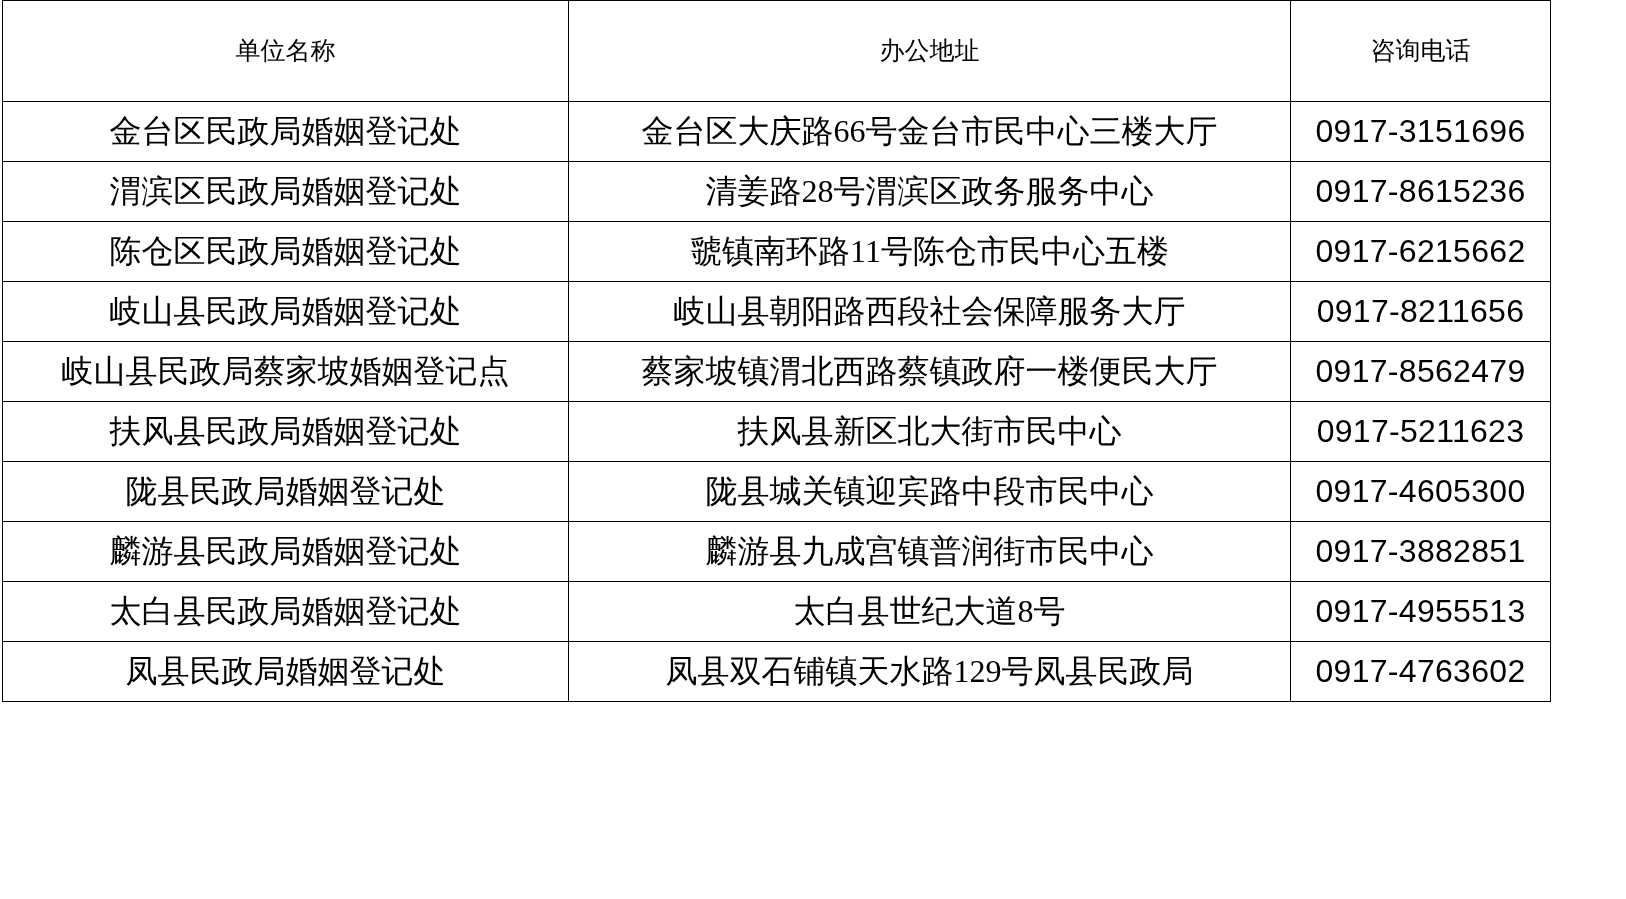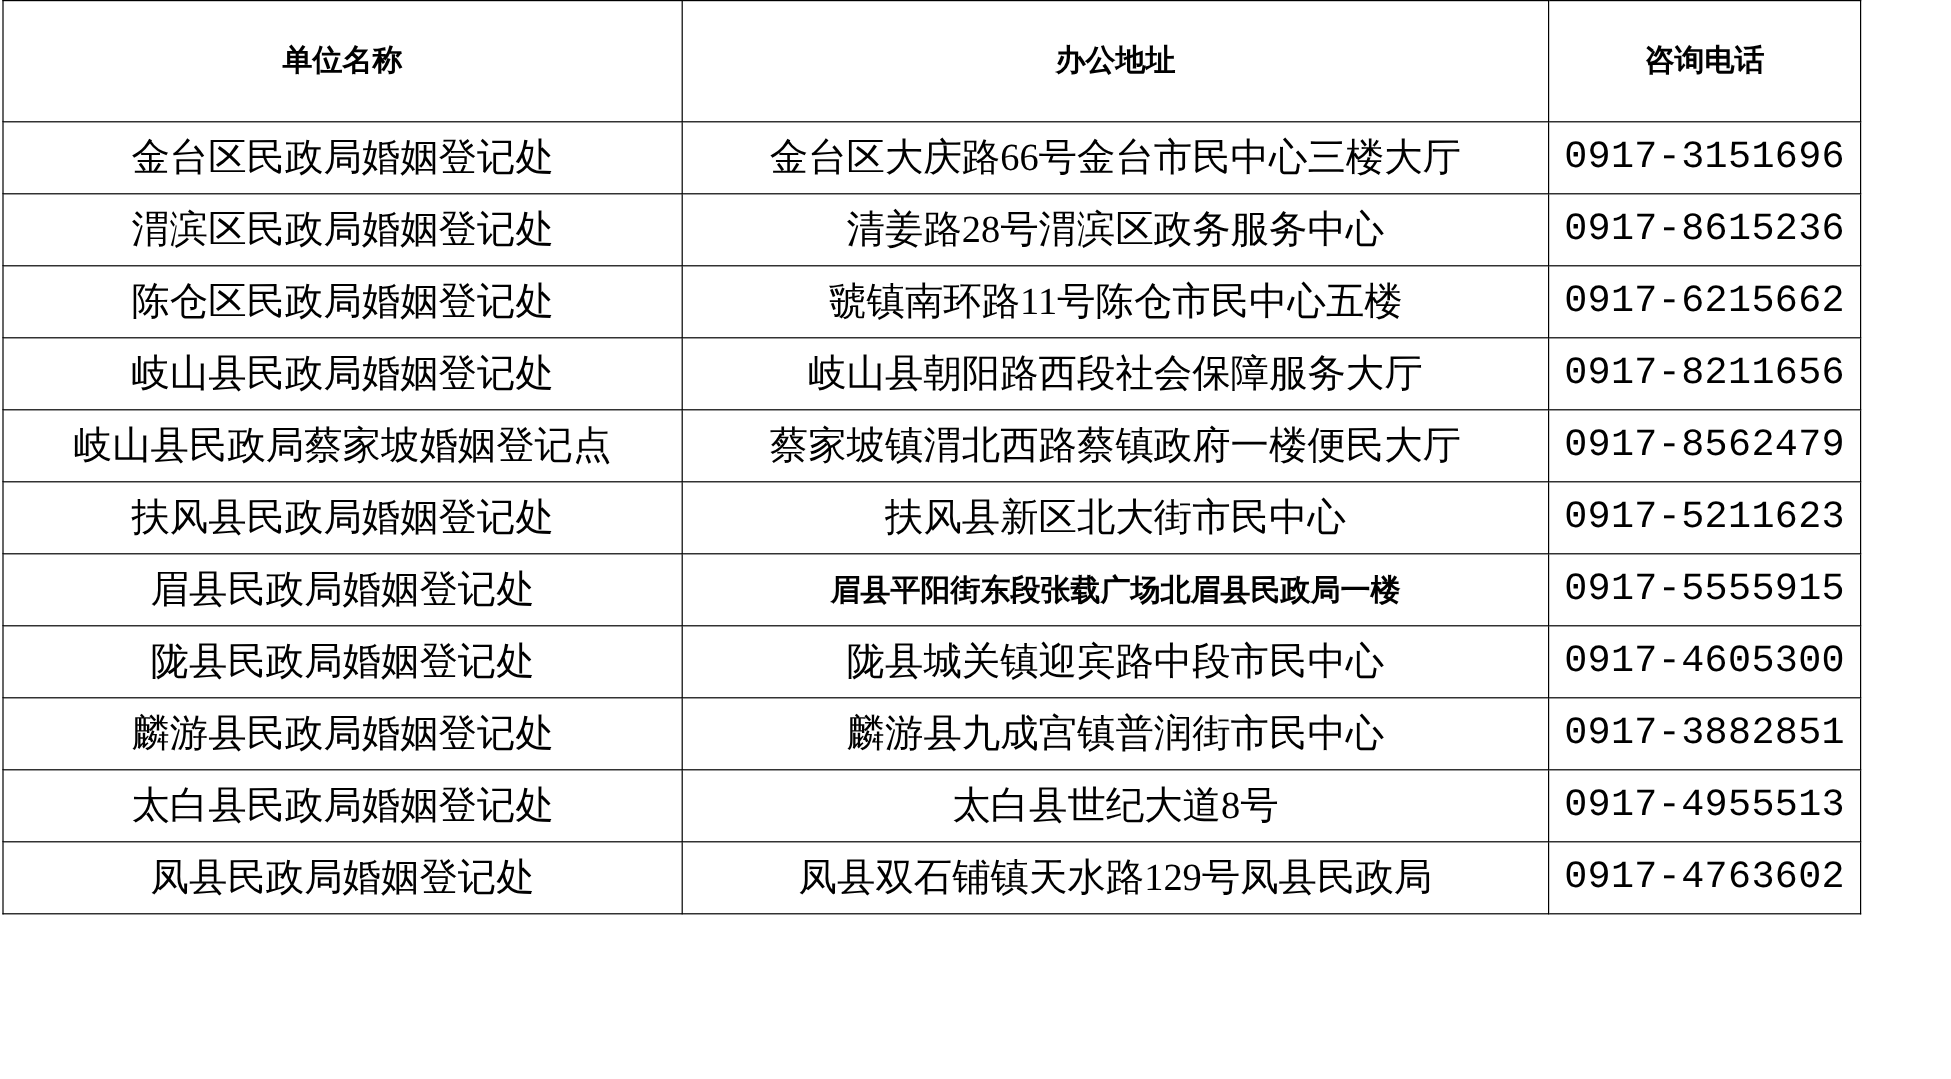--- a/index.html
+++ b/index.html
@@ -35,36 +35,36 @@
     border: 1px solid #000000;
     text-align: center;
     vertical-align: middle;
     padding: 0 6px;
     font-size: 32px;
     line-height: 1.2;
     white-space: nowrap;
   }
   table.registry thead th {
     height: 100px;
-    font-weight: bold;
+    font-weight: normal;
     font-size: 25px;
     margin-top: 19px;
   }
   table.registry tbody td {
     height: 59px;
     font-weight: normal;
   }
   
   table.registry tbody tr[data-emphasis="true"] td[data-name="cell-address"] {
     font-weight: bold;
     font-family: "Liberation Sans", "DejaVu Sans", sans-serif;
     font-size: 25px;
   }
   td[data-name="cell-phone"] {
-    font-family: Liberation Mono, monospace;
+    font-family: Liberation Sans, sans-serif;
     letter-spacing: 0.3px;
   }
 </style>
 </head>
 <body>
 
 <div class="sheet" data-name="document-page">
   <table class="registry" data-name="marriage-registry-table">
     <colgroup>
       <col class="c-name">
@@ -102,25 +102,20 @@
       <tr data-name="table-row" data-emphasis="false">
         <td data-name="cell-unit-name">岐山县民政局蔡家坡婚姻登记点</td>
         <td data-name="cell-address">蔡家坡镇渭北西路蔡镇政府一楼便民大厅</td>
         <td data-name="cell-phone">0917-8562479</td>
       </tr>
       <tr data-name="table-row" data-emphasis="false">
         <td data-name="cell-unit-name">扶风县民政局婚姻登记处</td>
         <td data-name="cell-address">扶风县新区北大街市民中心</td>
         <td data-name="cell-phone">0917-5211623</td>
       </tr>
-      <tr data-name="table-row" data-emphasis="true">
-        <td data-name="cell-unit-name">眉县民政局婚姻登记处</td>
-        <td data-name="cell-address">眉县平阳街东段张载广场北眉县民政局一楼</td>
-        <td data-name="cell-phone">0917-5555915</td>
-      </tr>
       <tr data-name="table-row" data-emphasis="false">
         <td data-name="cell-unit-name">陇县民政局婚姻登记处</td>
         <td data-name="cell-address">陇县城关镇迎宾路中段市民中心</td>
         <td data-name="cell-phone">0917-4605300</td>
       </tr>
       <tr data-name="table-row" data-emphasis="false">
         <td data-name="cell-unit-name">麟游县民政局婚姻登记处</td>
         <td data-name="cell-address">麟游县九成宫镇普润街市民中心</td>
         <td data-name="cell-phone">0917-3882851</td>
       </tr>

